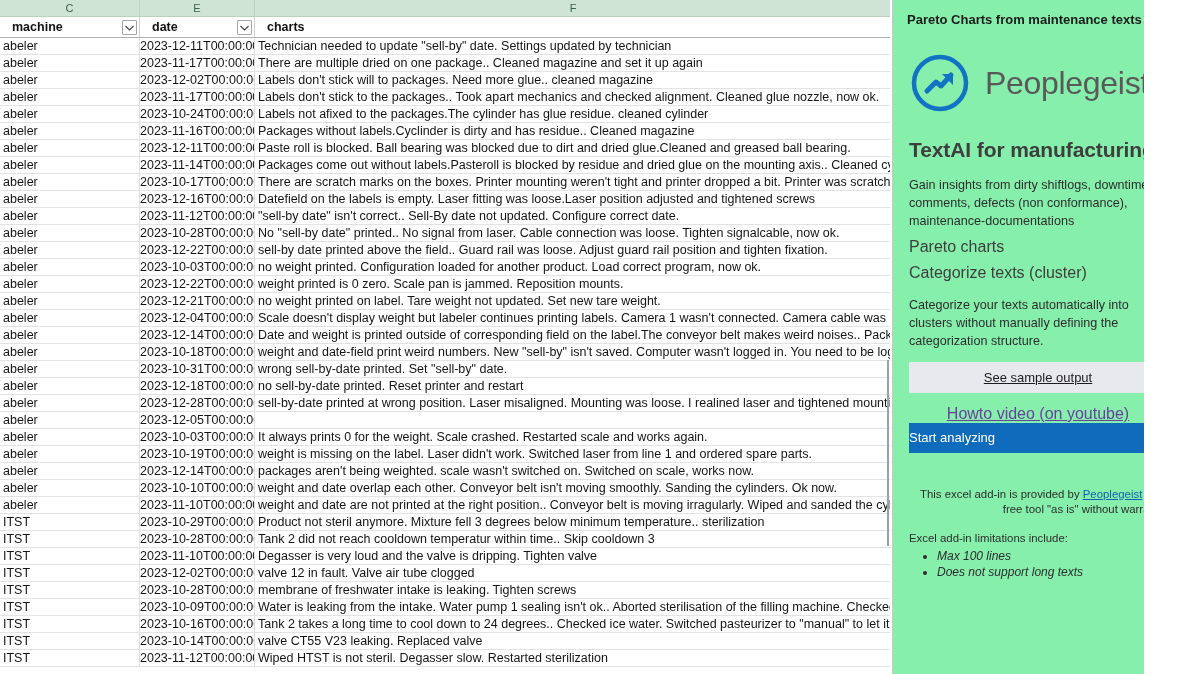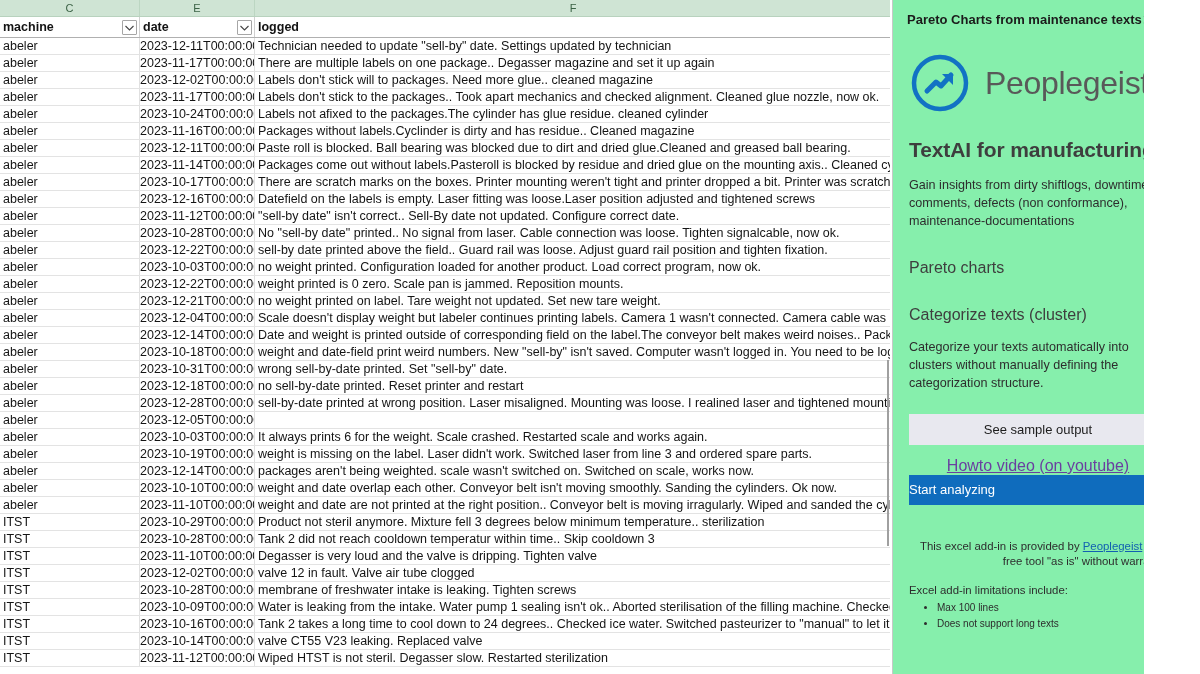--- a/index.html
+++ b/index.html
@@ -41,21 +41,21 @@
     height: 21px;
     background: #ffffff;
     border-bottom: 1px solid #b0b0b0;
   }
   .fh {
     position: relative;
     font-size: 12.5px;
     font-weight: bold;
     color: #121212;
     line-height: 20px;
-    padding-left: 3px;
+    padding-left: 12px;
     border-right: 1px solid #d0d0d0;
     overflow: hidden;
     white-space: nowrap;
   }
   .fh-c { width: 140px; }
   .fh-e { width: 115px; }
   .fh-f { width: 637px; border-right: none; }
   .filter-btn {
     position: absolute;
     right: 2px; top: 3px;
@@ -164,35 +164,36 @@
   .para {
     font-size: 12.6px;
     line-height: 18px;
     color: #2d2d2d;
     margin-top: 14px;
   }
   .subhead {
     font-size: 16px;
     color: #3e3e3e;
     font-weight: normal;
-    margin-top: 29px;
+    margin-top: 8px;
   }
   .sample-btn {
     display: block;
     width: 100%;
     height: 31px;
     line-height: 31px;
     text-align: center;
     background: #e8e8ef;
     color: #1c1c1c;
     font-size: 13px;
     border: none;
-    margin-top: 22px;
+    margin-top: 12px;
     cursor: pointer;
     font-family: "Liberation Sans", sans-serif;
+    text-decoration: underline;
   }
   .howto-wrap { text-align: center; margin-top: 12px; }
   .howto-link {
     font-size: 16px;
     color: #6a3fa0;
     text-decoration: underline;
     cursor: pointer;
   }
   .start-btn {
     display: block;
@@ -224,23 +225,24 @@
     color: #1260b0;
     text-decoration: underline;
     cursor: pointer;
   }
   .limits {
     margin: 2px 0 0 28px;
     padding: 0;
     list-style: disc;
   }
   .limits li {
-    font-size: 10px;
+    font-size: 12px;
     line-height: 16px;
     color: #2d2d2d;
+    font-style: italic;
   }
 </style>
 </head>
 <body>
 
 <div id="app">
 
   <div class="sheet">
 
     <div class="col-header-row">
@@ -260,34 +262,34 @@
       </div>
       <div class="fh fh-e">
         <span>date</span>
         <span class="filter-btn">
           <svg width="9" height="6" viewBox="0 0 9 6" aria-hidden="true">
               <path d="M0.5 1 L4.5 5 L8.5 1" fill="none" stroke="#444" stroke-width="1.1"></path>
             </svg>
         </span>
       </div>
       <div class="fh fh-f">
-        <span>logged</span>
+        <span>charts</span>
       </div>
     </div>
 
     <div class="grid-body" id="grid-body">
         <div class="row">
           <div class="cell c-machine">abeler</div>
           <div class="cell c-date">2023-12-11T00:00:00</div>
           <div class="cell c-comment">Technician needed to update "sell-by" date. Settings updated by technician</div>
         </div>
         <div class="row">
           <div class="cell c-machine">abeler</div>
           <div class="cell c-date">2023-11-17T00:00:00</div>
-          <div class="cell c-comment">There are multiple labels on one package.. Degasser magazine and set it up again</div>
+          <div class="cell c-comment">There are multiple dried on one package.. Cleaned magazine and set it up again</div>
         </div>
         <div class="row">
           <div class="cell c-machine">abeler</div>
           <div class="cell c-date">2023-12-02T00:00:00</div>
           <div class="cell c-comment">Labels don't stick will to packages. Need more glue.. cleaned magazine</div>
         </div>
         <div class="row">
           <div class="cell c-machine">abeler</div>
           <div class="cell c-date">2023-11-17T00:00:00</div>
           <div class="cell c-comment">Labels don't stick to the packages.. Took apart mechanics and checked alignment. Cleaned glue nozzle, now ok.</div>
@@ -382,26 +384,26 @@
           <div class="cell c-date">2023-12-28T00:00:00</div>
           <div class="cell c-comment">sell-by-date printed at wrong position. Laser misaligned. Mounting was loose. I realined laser and tightened mounting scre</div>
         </div>
         <div class="row">
           <div class="cell c-machine">abeler</div>
           <div class="cell c-date">2023-12-05T00:00:00</div>
         </div>
         <div class="row">
           <div class="cell c-machine">abeler</div>
           <div class="cell c-date">2023-10-03T00:00:00</div>
-          <div class="cell c-comment">It always prints 6 for the weight. Scale crashed. Restarted scale and works again.</div>
+          <div class="cell c-comment">It always prints 0 for the weight. Scale crashed. Restarted scale and works again.</div>
         </div>
         <div class="row">
           <div class="cell c-machine">abeler</div>
           <div class="cell c-date">2023-10-19T00:00:00</div>
-          <div class="cell c-comment">weight is missing on the label. Laser didn't work. Switched laser from line 3 and ordered spare parts.</div>
+          <div class="cell c-comment">weight is missing on the label. Laser didn't work. Switched laser from line 1 and ordered spare parts.</div>
         </div>
         <div class="row">
           <div class="cell c-machine">abeler</div>
           <div class="cell c-date">2023-12-14T00:00:00</div>
           <div class="cell c-comment">packages aren't being weighted. scale wasn't switched on. Switched on scale, works now.</div>
         </div>
         <div class="row">
           <div class="cell c-machine">abeler</div>
           <div class="cell c-date">2023-10-10T00:00:00</div>
           <div class="cell c-comment">weight and date overlap each other. Conveyor belt isn't moving smoothly. Sanding the cylinders. Ok now.</div>

